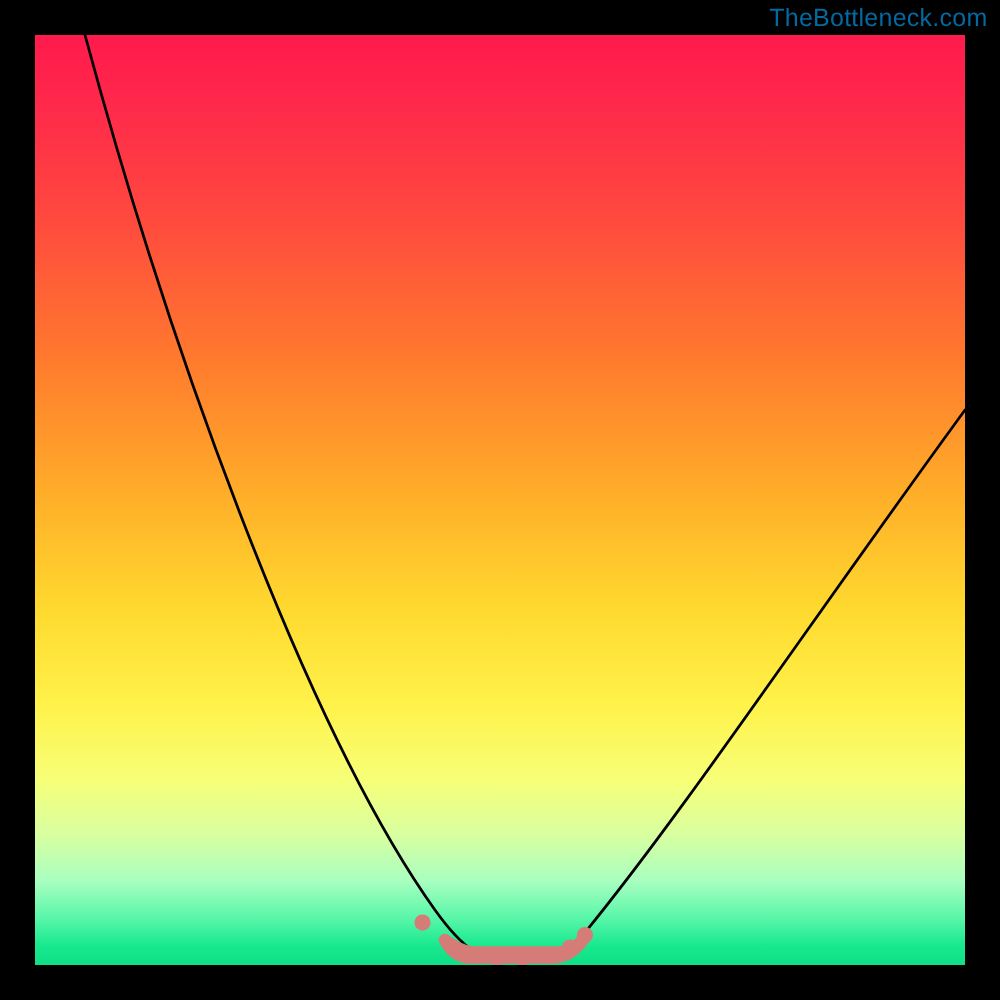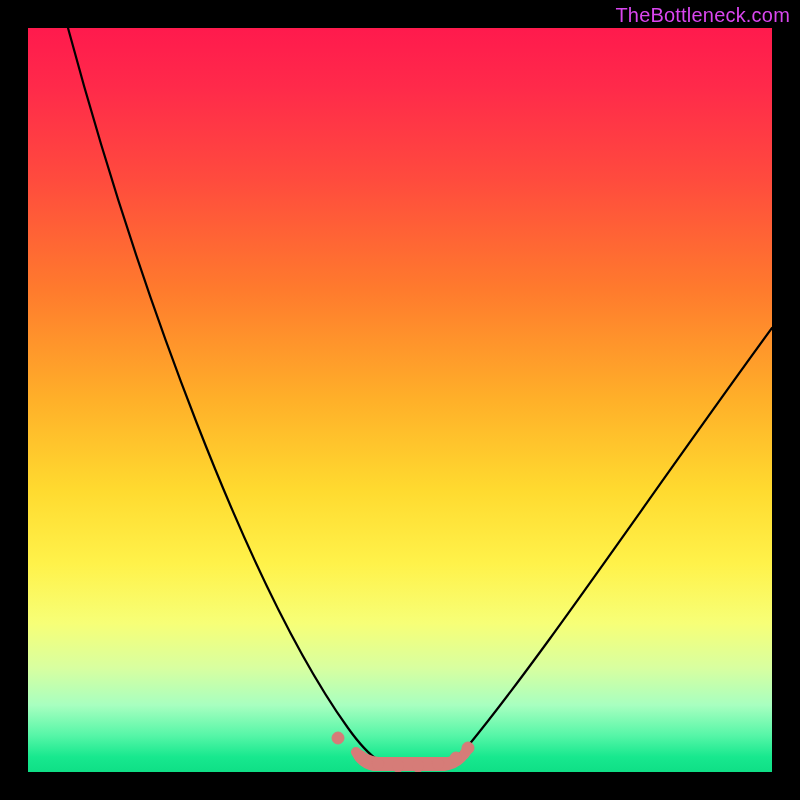--- a/index.html
+++ b/index.html
@@ -39,21 +39,21 @@
       #a8ffc0 91%,
       #58f6a8 95%,
       #17e88e 98%,
       #0fdf86 100%
     );
   }
   .watermark {
     position: absolute;
     top: 4px;
     right: 10px;
-    color: #d946ef;
+    color: #0369a1;
     font-size: 20px;
     letter-spacing: 0.2px;
     user-select: none;
   }
   svg.curve {
     position: absolute;
     left: 0;
     top: 0;
     width: 744px;
     height: 744px;

